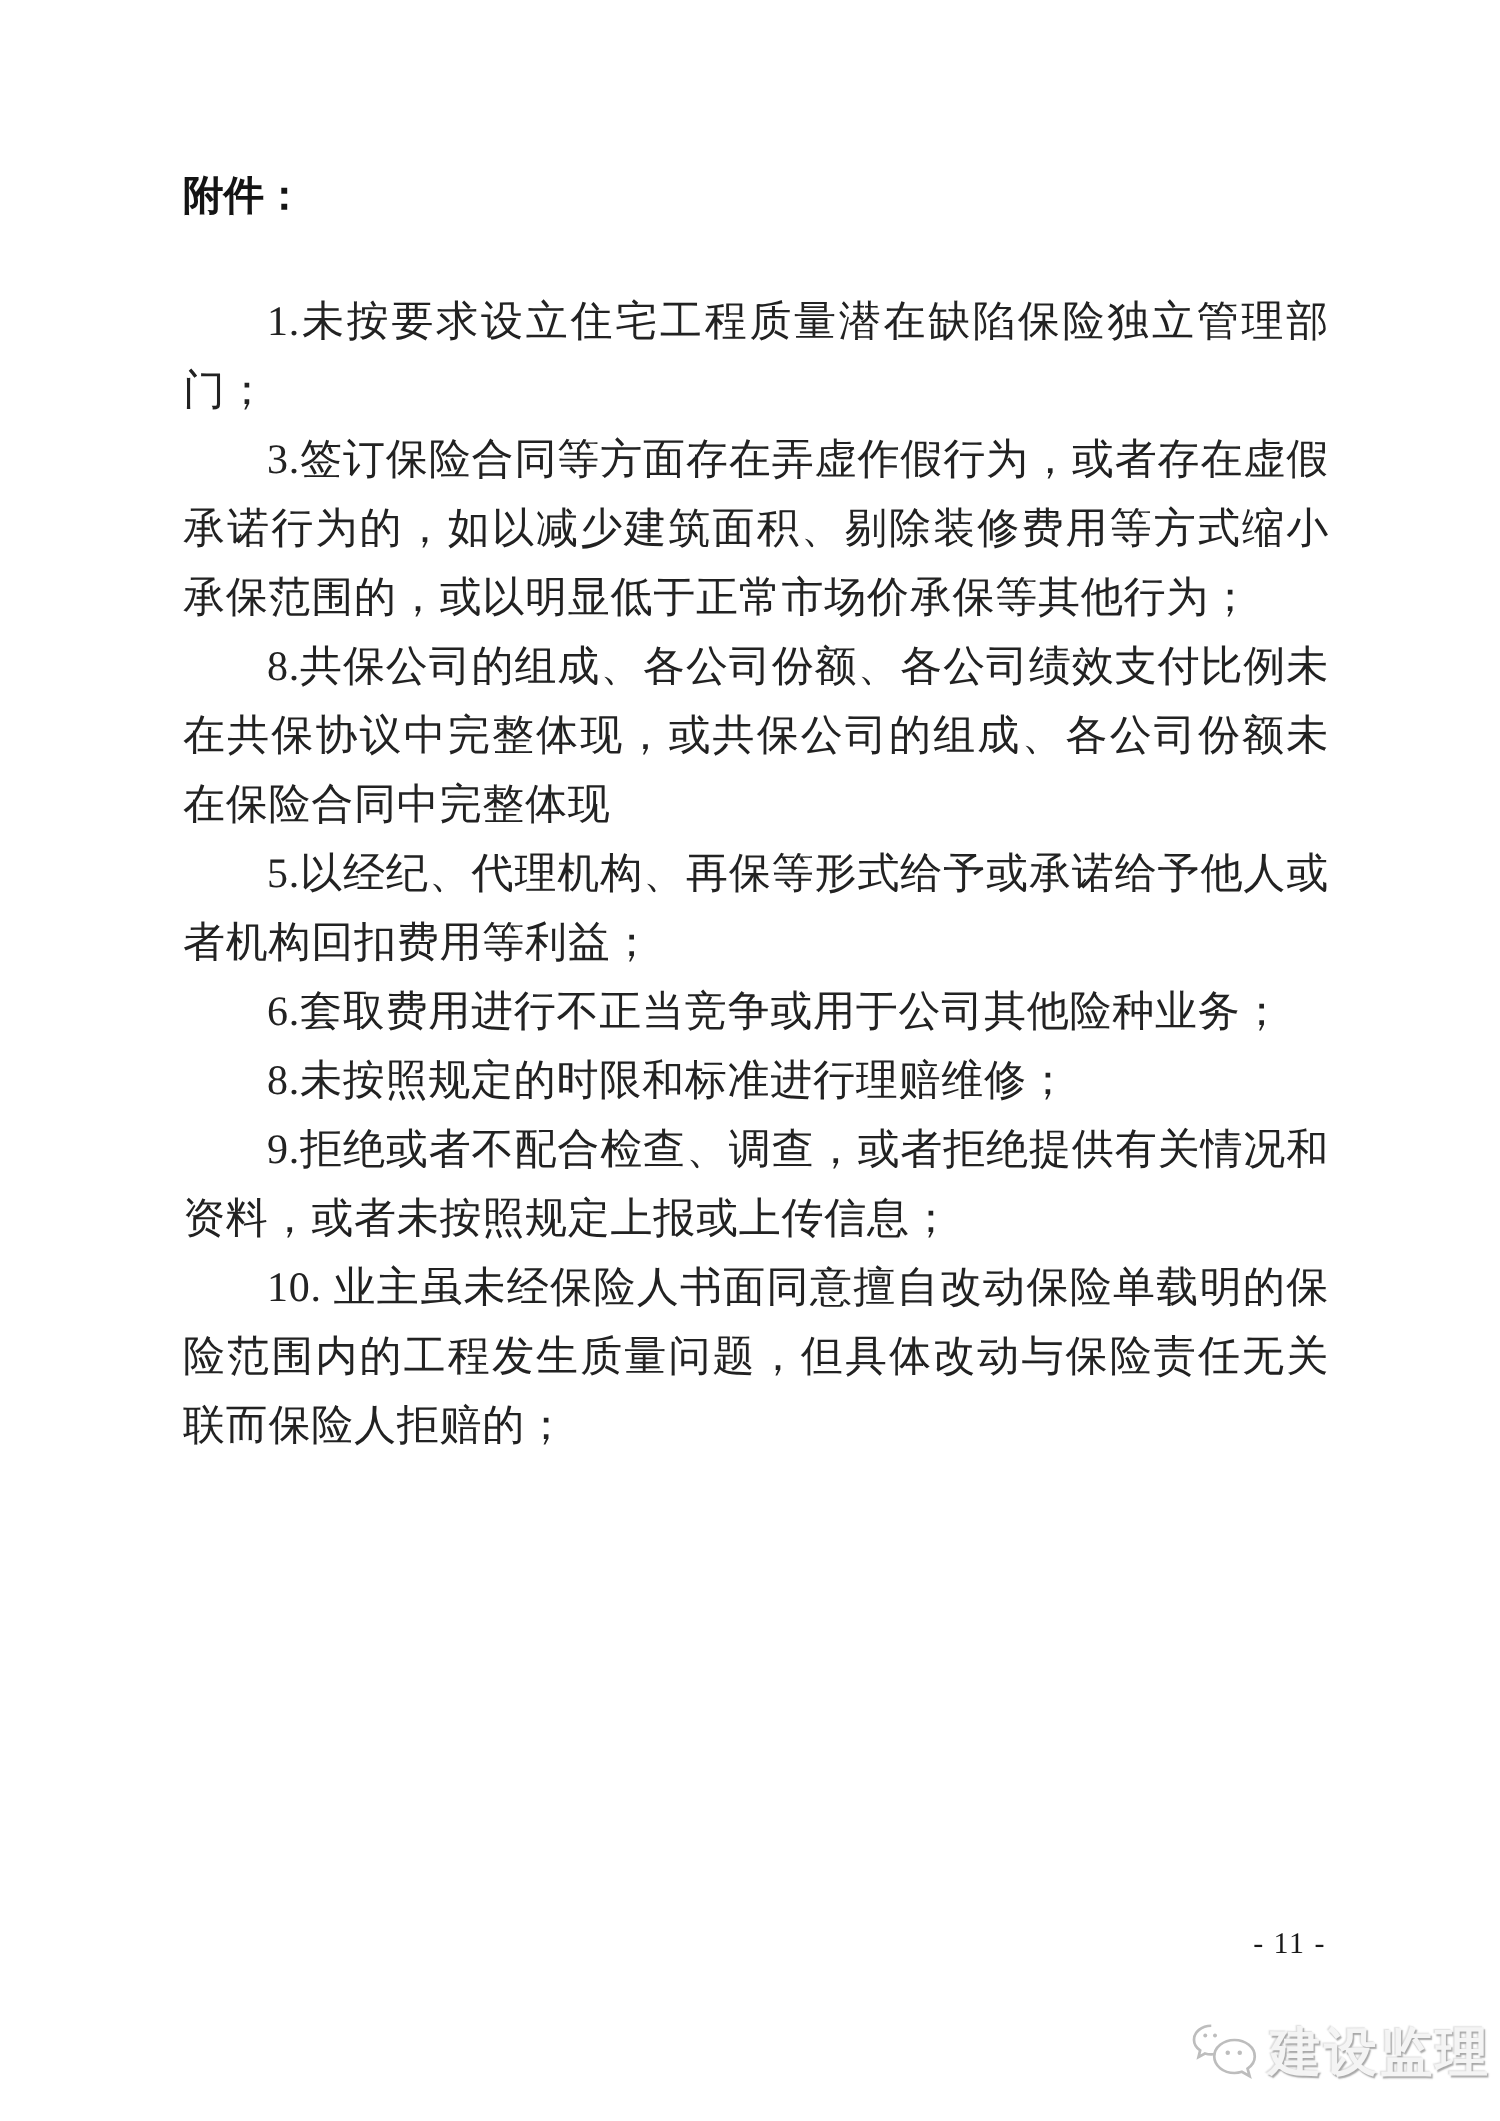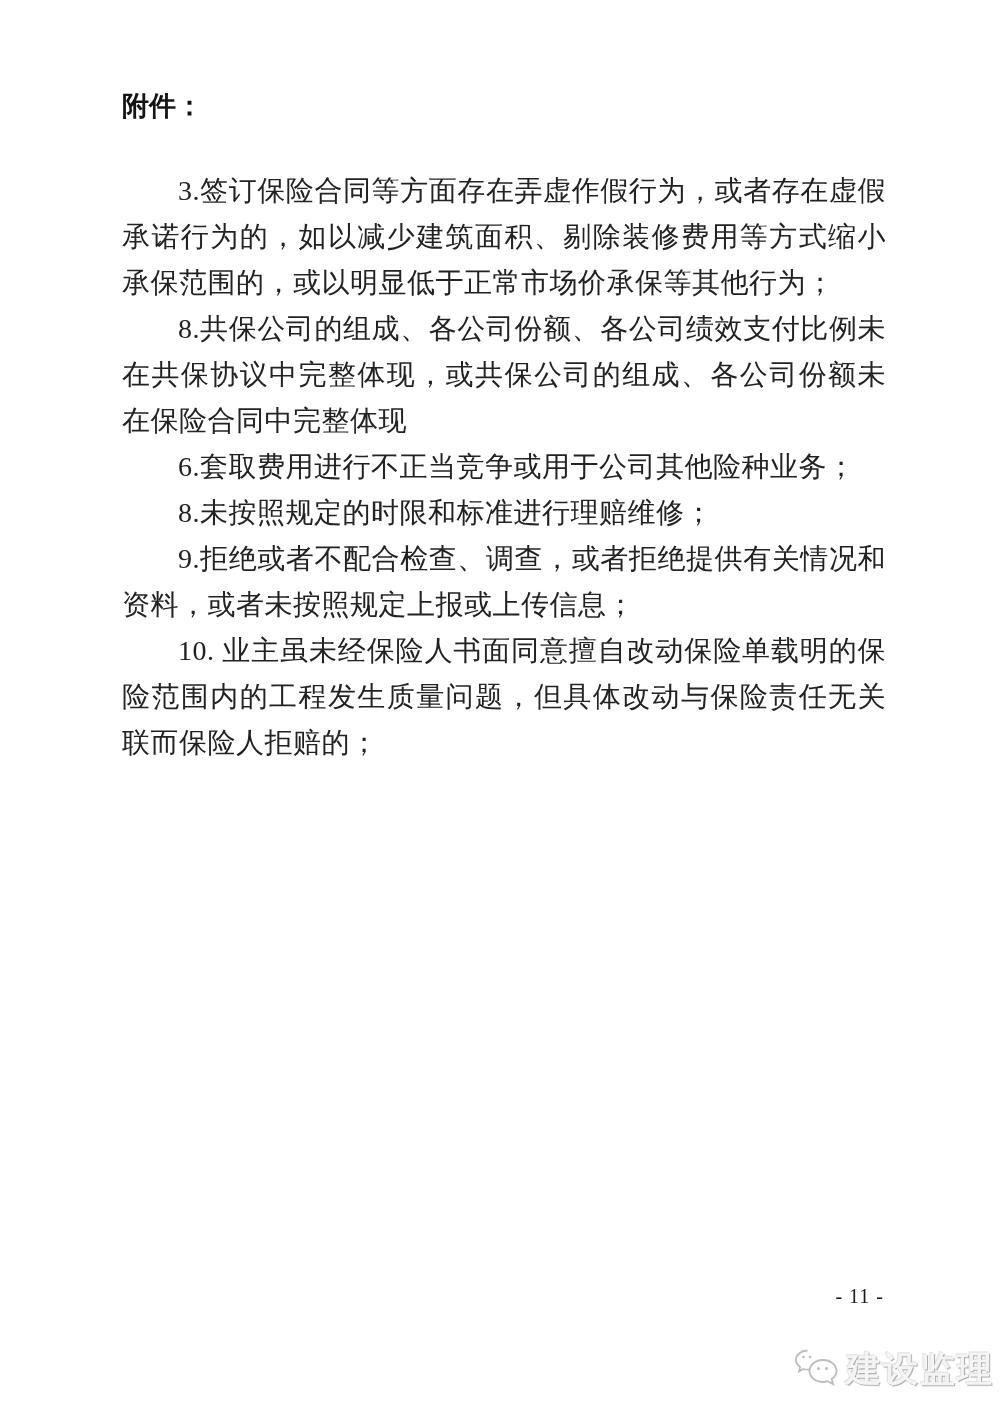--- a/index.html
+++ b/index.html
@@ -14,21 +14,21 @@
     overflow: hidden;
     font-family: "Liberation Serif", "DejaVu Serif", serif;
     color: #1f1f1f;
   }
   .page {
     position: absolute;
     top: 0;
     left: 0;
     width: 1000px;
     height: 1414px;
-    padding: 92px 114px 0 122px;
+    padding: 116px 114px 0 122px;
     box-sizing: border-box;
   }
   .attachment-label {
     font-family: "Liberation Sans", "DejaVu Sans", sans-serif;
     font-weight: bold;
     font-size: 27px;
     line-height: 1.1;
     color: #141414;
   }
   .doc-title {
@@ -89,22 +89,24 @@
 </head>
 <body>
 
 <div class="page">
 
   <div class="attachment-label">附件：</div>
 
 
   <div class="items">
 
+  <p class="item">1.未按要求设立住宅工程质量潜在缺陷保险独立管理部门；</p>
       <p class="item">3.签订保险合同等方面存在弄虚作假行为，或者存在虚假承诺行为的，如以减少建筑面积、剔除装修费用等方式缩小承保范围的，或以明显低于正常市场价承保等其他行为；</p>
       <p class="item">8.共保公司的组成、各公司份额、各公司绩效支付比例未在共保协议中完整体现，或共保公司的组成、各公司份额未在保险合同中完整体现</p>
+      <p class="item">5.以经纪、代理机构、再保等形式给予或承诺给予他人或者机构回扣费用等利益；</p>
       <p class="item">6.套取费用进行不正当竞争或用于公司其他险种业务；</p>
       <p class="item">8.未按照规定的时限和标准进行理赔维修；</p>
       <p class="item">9.拒绝或者不配合检查、调查，或者拒绝提供有关情况和资料，或者未按照规定上报或上传信息；</p>
       <p class="item">10. 业主虽未经保险人书面同意擅自改动保险单载明的保险范围内的工程发生质量问题，但具体改动与保险责任无关联而保险人拒赔的；</p>
     </div>
 
 </div>
 
 <div class="page-number">- 11 -</div>
 

